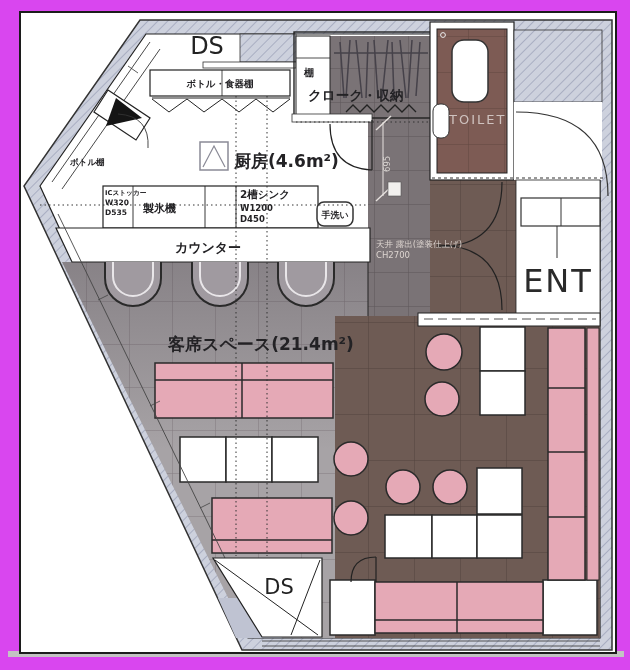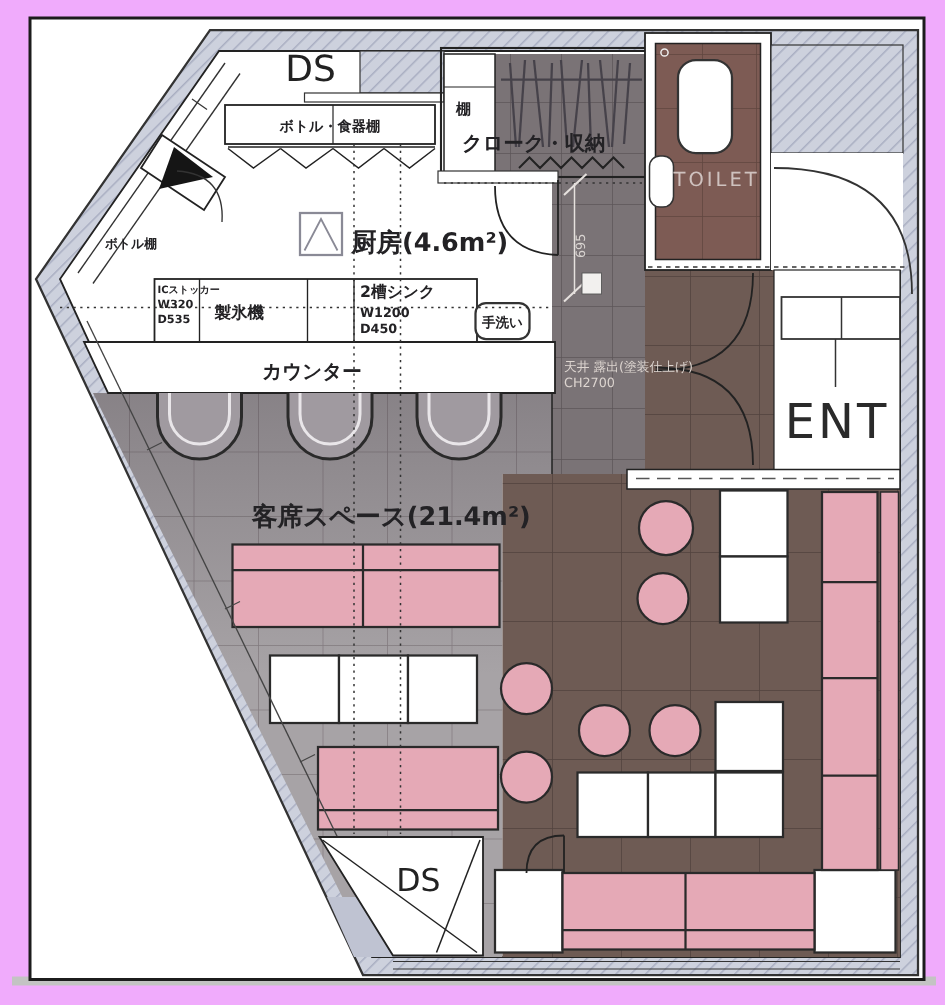--- a/index.html
+++ b/index.html
@@ -1,16 +1,16 @@
 <!DOCTYPE html>
 <html><head>
 <meta charset="utf-8">
 <style>
   html,body{margin:0;padding:0;background:#fbfbfa;}
-  .stage{position:relative;width:630px;height:670px;background:#f0abfc;
+  .stage{position:relative;width:630px;height:670px;background:#d946ef;
          font-family:"DejaVu Sans","Liberation Sans",sans-serif;}
   svg{display:block}
   text{font-family:"DejaVu Sans","Liberation Sans",sans-serif;}
   .jp{font-weight:bold;fill:#232225;}
 </style>
 </head>
 <body>
 
 <div class="stage">
 <svg width="630" height="670" viewBox="0 0 630 670">

